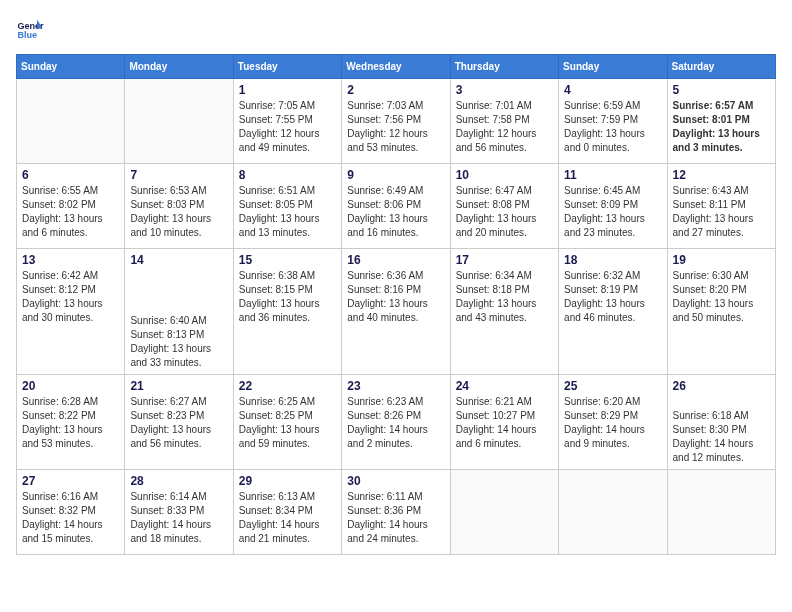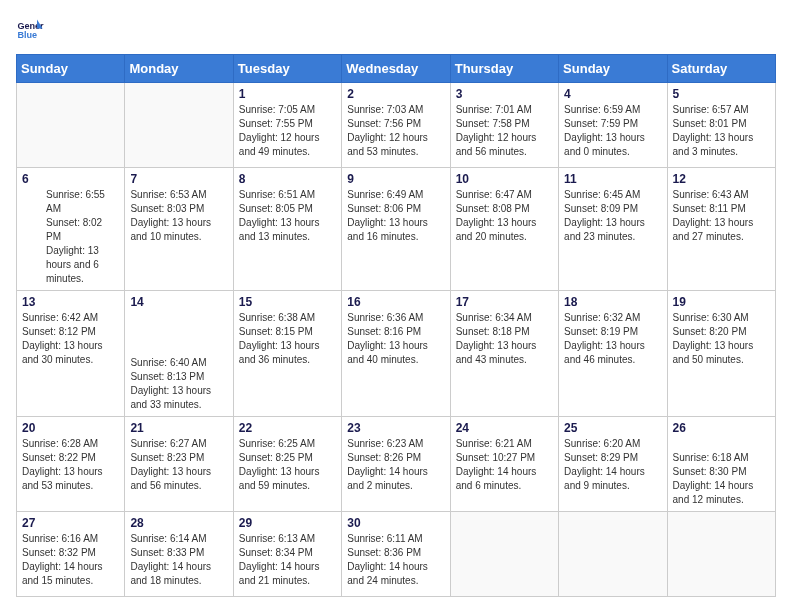--- a/index.html
+++ b/index.html
@@ -39,21 +39,21 @@
       color: #333;
     }
     .calendar {
       width: 100%;
       border-collapse: collapse;
       border: 1px solid #ccc;
     }
     .calendar th {
       background-color: #3a7bd5;
       color: #fff;
-      font-size: 13px;
+      font-size: 10px;
       font-weight: bold;
       padding: 6px 4px;
       border: 1px solid #2e6bc4;
       text-align: left;
     }
     .calendar td {
       vertical-align: top;
       border: 1px solid #ccc;
       padding: 4px 5px;
       width: 108px;
@@ -136,29 +136,29 @@
 Daylight: 12 hours and 56 minutes.</div>
         </td>
         <td>
           <div class="day-number">4</div>
           <div class="day-info" style="white-space: pre-line;">Sunrise: 6:59 AM
 Sunset: 7:59 PM
 Daylight: 13 hours and 0 minutes.</div>
         </td>
         <td>
           <div class="day-number">5</div>
-          <div class="day-info" style="white-space: pre-line;">Sunrise: 6:57 AM
+          <div class="day-info" style="white-space: pre-line; font-weight: bold;">Sunrise: 6:57 AM
 Sunset: 8:01 PM
 Daylight: 13 hours and 3 minutes.</div>
         </td>
       </tr>
       <tr class="week-row">
         <td>
           <div class="day-number">6</div>
-          <div class="day-info" style="white-space: pre-line; margin-left: 24px;">Sunrise: 6:55 AM
+          <div class="day-info" style="white-space: pre-line;">Sunrise: 6:55 AM
 Sunset: 8:02 PM
 Daylight: 13 hours and 6 minutes.</div>
         </td>
         <td>
           <div class="day-number">7</div>
           <div class="day-info" style="white-space: pre-line;">Sunrise: 6:53 AM
 Sunset: 8:03 PM
 Daylight: 13 hours and 10 minutes.</div>
         </td>
         <td>

